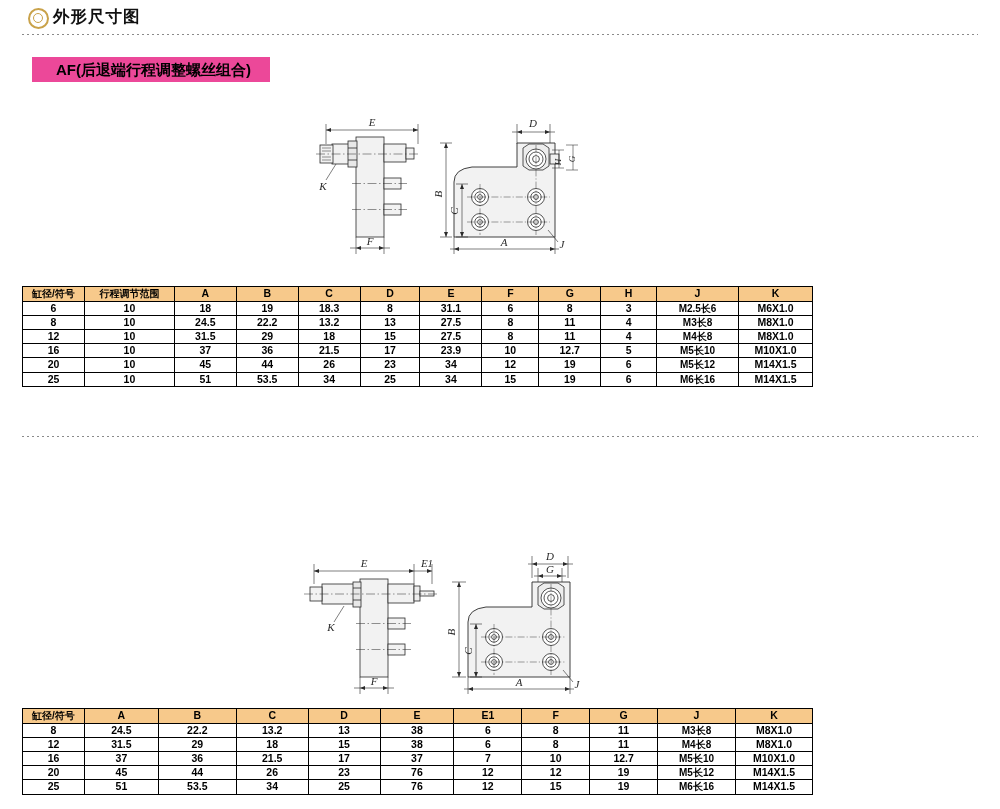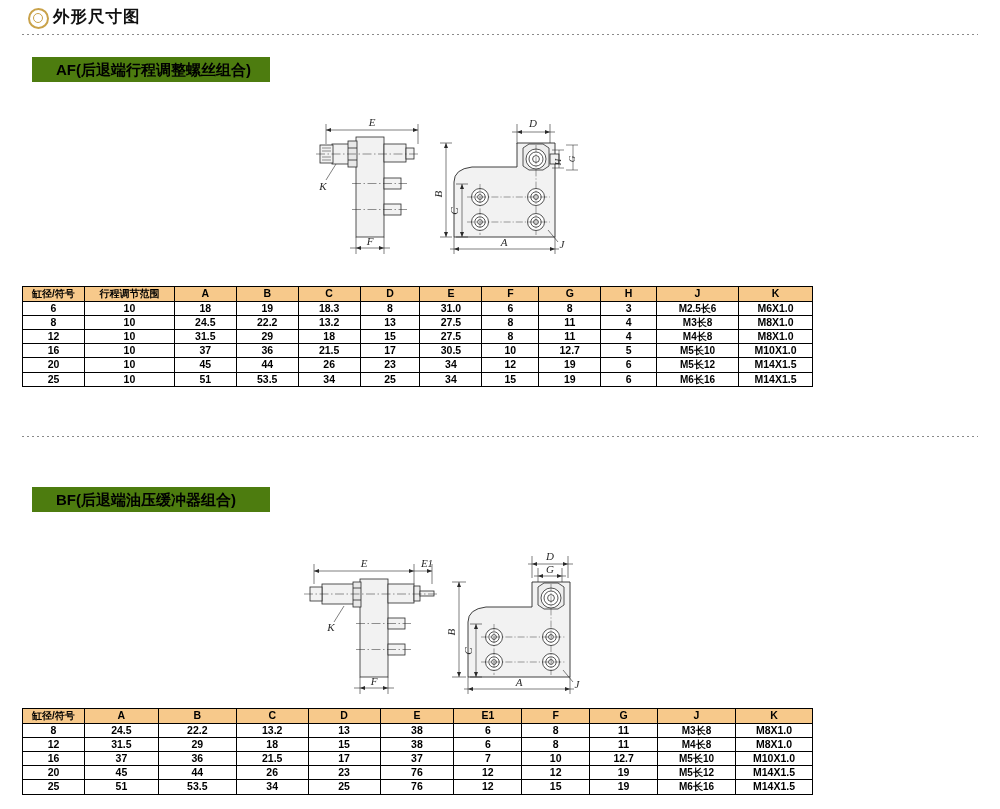--- a/index.html
+++ b/index.html
@@ -40,21 +40,21 @@
     position: absolute; left: 22px; width: 956px; height: 1px;
     background-image: linear-gradient(to right, #8a8a8a 0 2px, transparent 2px 5px);
     background-size: 5px 1px; background-repeat: repeat-x;
   }
   .dotsep.s1 { top: 34px; }
   .dotsep.s2 { top: 436px; }
 
   
   .banner {
     position: absolute; height: 25px; width: 238px;
-    background: #4d7c0f;
+    background: #ec4899;
     display: flex; align-items: center;
   }
   .banner span {
     font-size: 15px; font-weight: bold; color: #000;
     padding-left: 24px; white-space: nowrap; line-height: 1;
   }
   .banner.b1 { left: 32px; top: 57px; }
   .banner.b2 { left: 32px; top: 487px; }
 
   
@@ -263,21 +263,21 @@
       </tr>
     </thead>
     <tbody>
       <tr>
         <td class="outer-l">6</td>
         <td>10</td>
         <td>18</td>
         <td>19</td>
         <td>18.3</td>
         <td>8</td>
-        <td>31.0</td>
+        <td>31.1</td>
         <td>6</td>
         <td>8</td>
         <td>3</td>
         <td class="cjk">M2.5长6</td>
         <td class="outer-r">M6X1.0</td>
       </tr>
       <tr>
         <td class="outer-l">8</td>
         <td>10</td>
         <td>24.5</td>
@@ -305,21 +305,21 @@
         <td class="cjk">M4长8</td>
         <td class="outer-r">M8X1.0</td>
       </tr>
       <tr>
         <td class="outer-l">16</td>
         <td>10</td>
         <td>37</td>
         <td>36</td>
         <td>21.5</td>
         <td>17</td>
-        <td>30.5</td>
+        <td>23.9</td>
         <td>10</td>
         <td>12.7</td>
         <td>5</td>
         <td class="cjk">M5长10</td>
         <td class="outer-r">M10X1.0</td>
       </tr>
       <tr>
         <td class="outer-l">20</td>
         <td>10</td>
         <td>45</td>
@@ -345,23 +345,20 @@
         <td class="outer-bot">19</td>
         <td class="outer-bot">6</td>
         <td class="cjk outer-bot">M6长16</td>
         <td class="outer-r outer-bot">M14X1.5</td>
       </tr>
     </tbody>
   </table>
 
   <div class="dotsep s2"></div>
 
-  <div class="banner b2">
-    <span>BF(后退端油压缓冲器组合)</span>
-  </div>
 
   <div class="draw" style="left:300px; top:552px;">
     <svg width="320" height="150" viewBox="0 0 320 150" fill="none" stroke="#2a2a2a" stroke-width="0.8" font-family="Liberation Serif, serif" font-size="11" font-style="italic">
 
       <g stroke-width="0.6">
         <line x1="14" y1="12" x2="14" y2="32"></line>
         <line x1="114" y1="12" x2="114" y2="32"></line>
         <line x1="14" y1="19" x2="114" y2="19"></line>
         <path d="M14 19 l5 -2 v4 z" fill="#2a2a2a" stroke="none"></path>
         <path d="M114 19 l-5 -2 v4 z" fill="#2a2a2a" stroke="none"></path>

